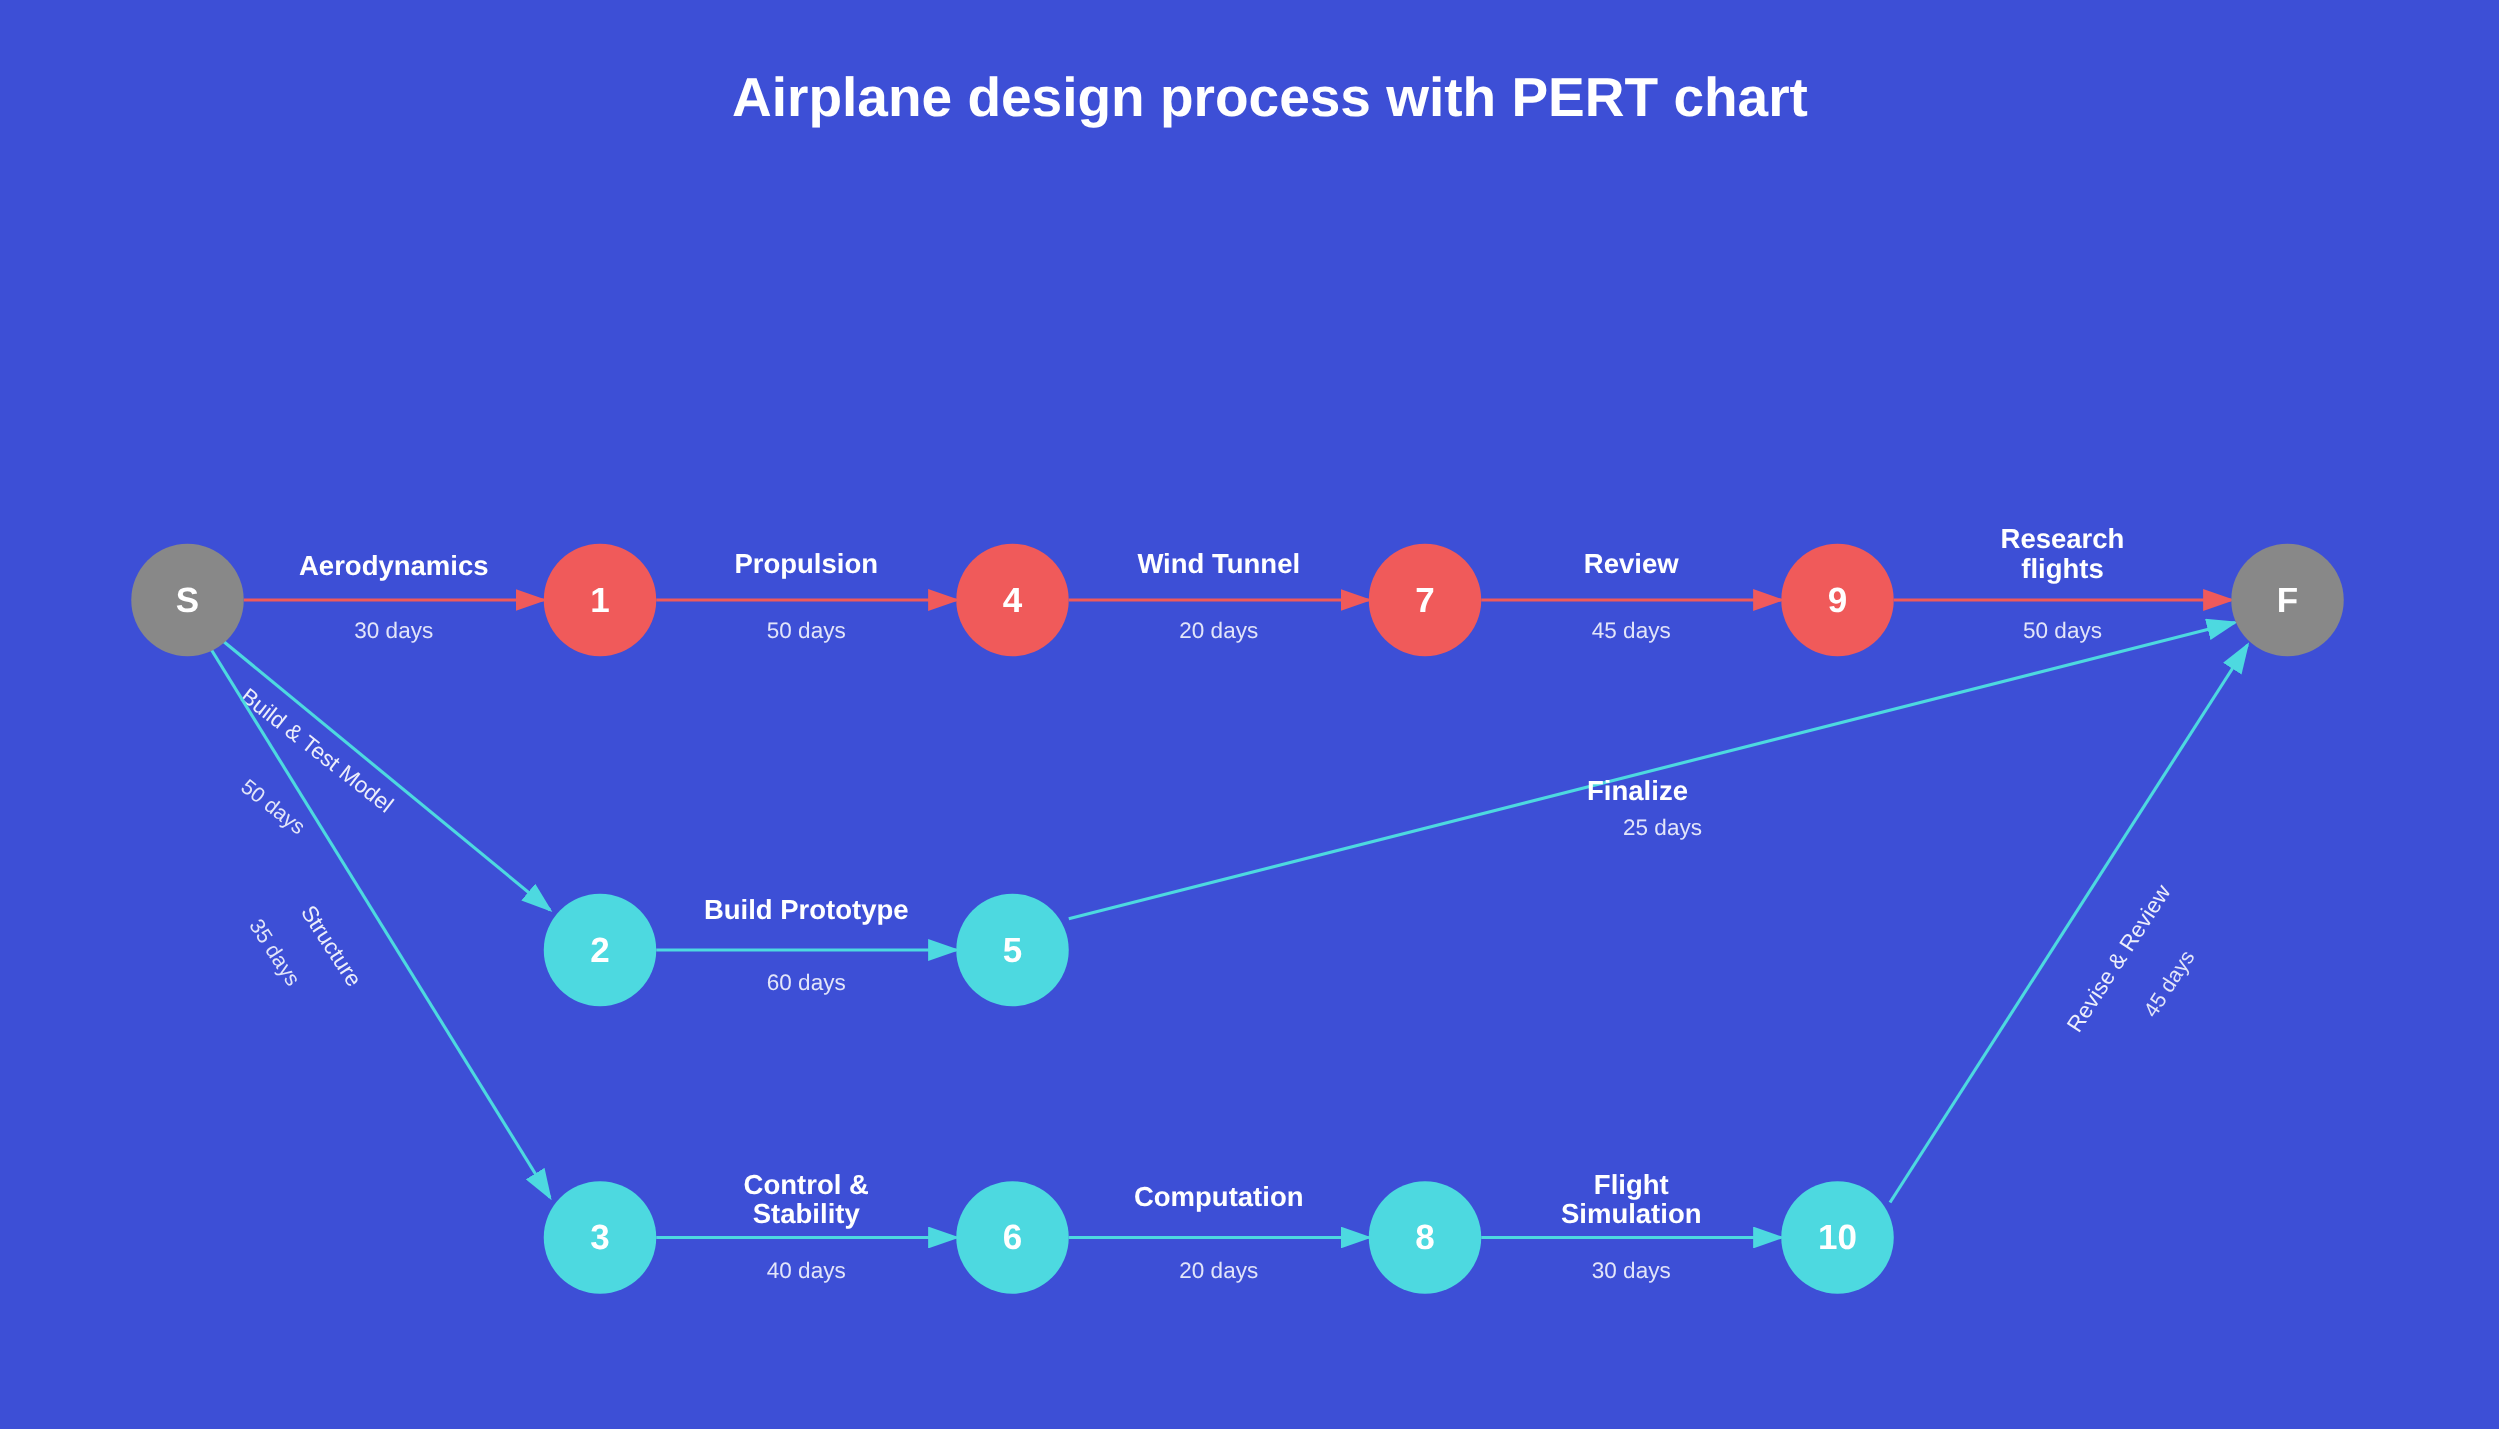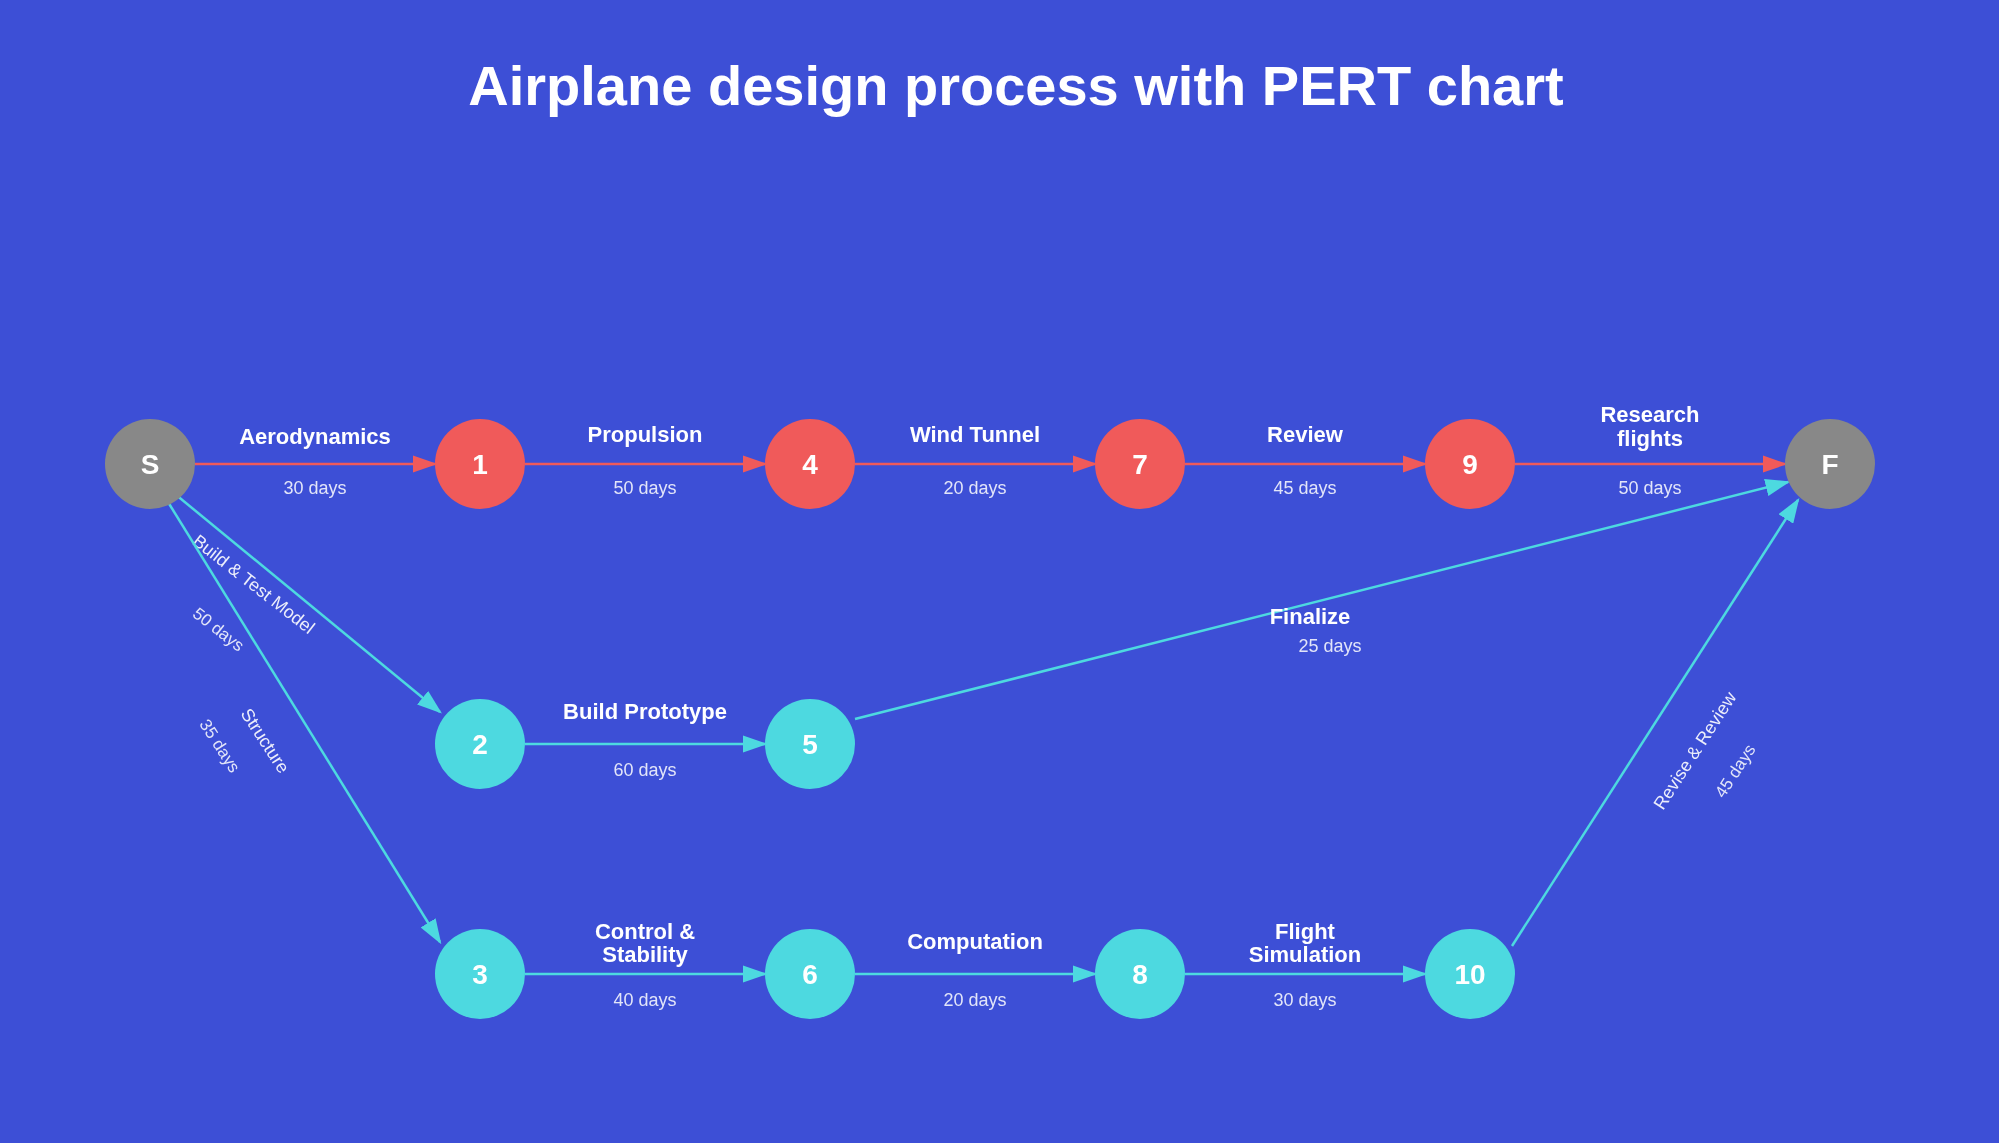--- a/index.html
+++ b/index.html
@@ -12,29 +12,29 @@
       position: relative;
     }
 
     .title-section {
       text-align: center;
       padding-top: 50px;
     }
 
     .title-section h1 {
       color: white;
-      font-size: 56px;
+      font-size: 44px;
       font-weight: 800;
       line-height: 1.3;
       padding-left: 33px;
     }
 
     .chart-container {
       position: absolute;
-      top: 184px;
+      top: 200px;
       left: 0;
       width: 1999px;
       height: 900px;
     }
 
     svg.pert-chart {
       width: 1999px;
       height: 900px;
     }
     .node-text {

